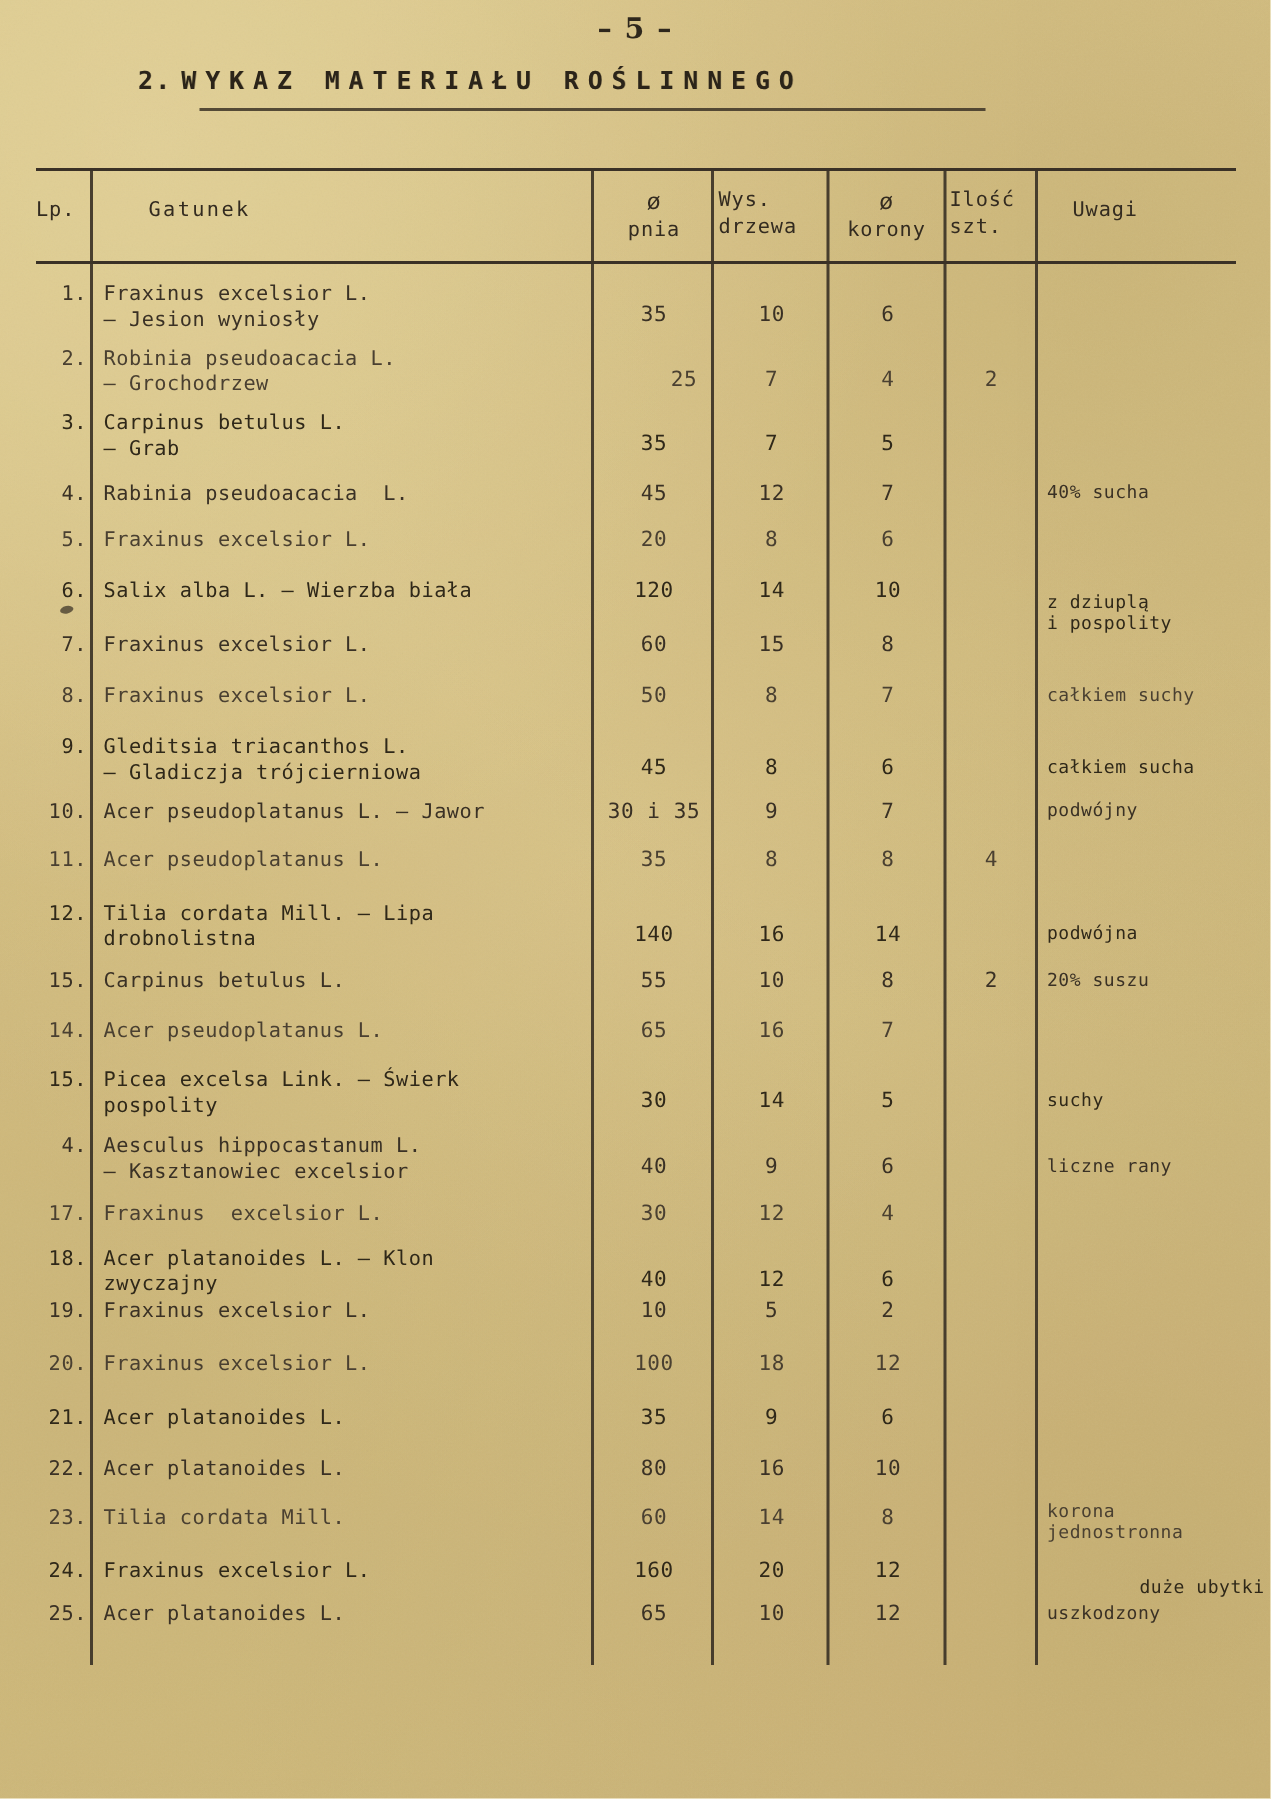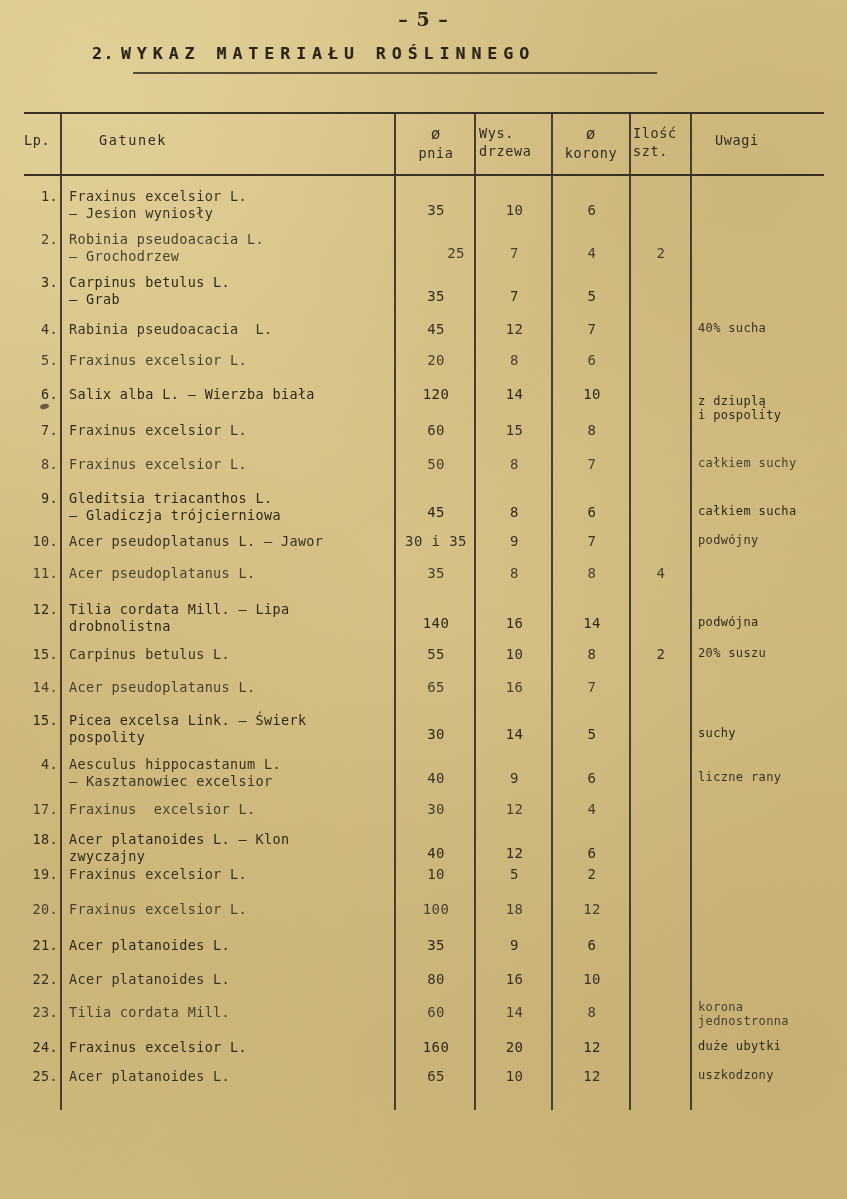--- a/index.html
+++ b/index.html
@@ -454,21 +454,21 @@
         <div class="c-uwagi ink-b" style="top: -4px;">korona
 jednostronna</div>
       </div>
       <div class="row" style="top: 1039px;">
         <div class="c-lp ink-c" style="top: 0px;">24.</div>
         <div class="c-name ink-c" style="top: 0px;">Fraxinus excelsior L.</div>
         <div class="c-num c-pnia ink-c" style="top: 0px;">160</div>
         <div class="c-num c-wys ink-c" style="top: 0px;">20</div>
         <div class="c-num c-korony ink-c" style="top: 0px;">12</div>
         <div class="c-num c-ilosc ink-c" style="top: 0px;"></div>
-        <div class="c-uwagi ink-c" style="top: 0px;">duże ubytki</div>
+        <div class="c-uwagi ink-c" style="top: 12px; text-align: right;">duże ubytki</div>
       </div>
       <div class="row" style="top: 1068px;">
         <div class="c-lp ink-a" style="top: 0px;">25.</div>
         <div class="c-name ink-a" style="top: 0px;">Acer platanoides L.</div>
         <div class="c-num c-pnia ink-a" style="top: 0px;">65</div>
         <div class="c-num c-wys ink-a" style="top: 0px;">10</div>
         <div class="c-num c-korony ink-a" style="top: 0px;">12</div>
         <div class="c-num c-ilosc ink-a" style="top: 0px;"></div>
         <div class="c-uwagi ink-a" style="top: 0px;">uszkodzony</div>
       </div>

